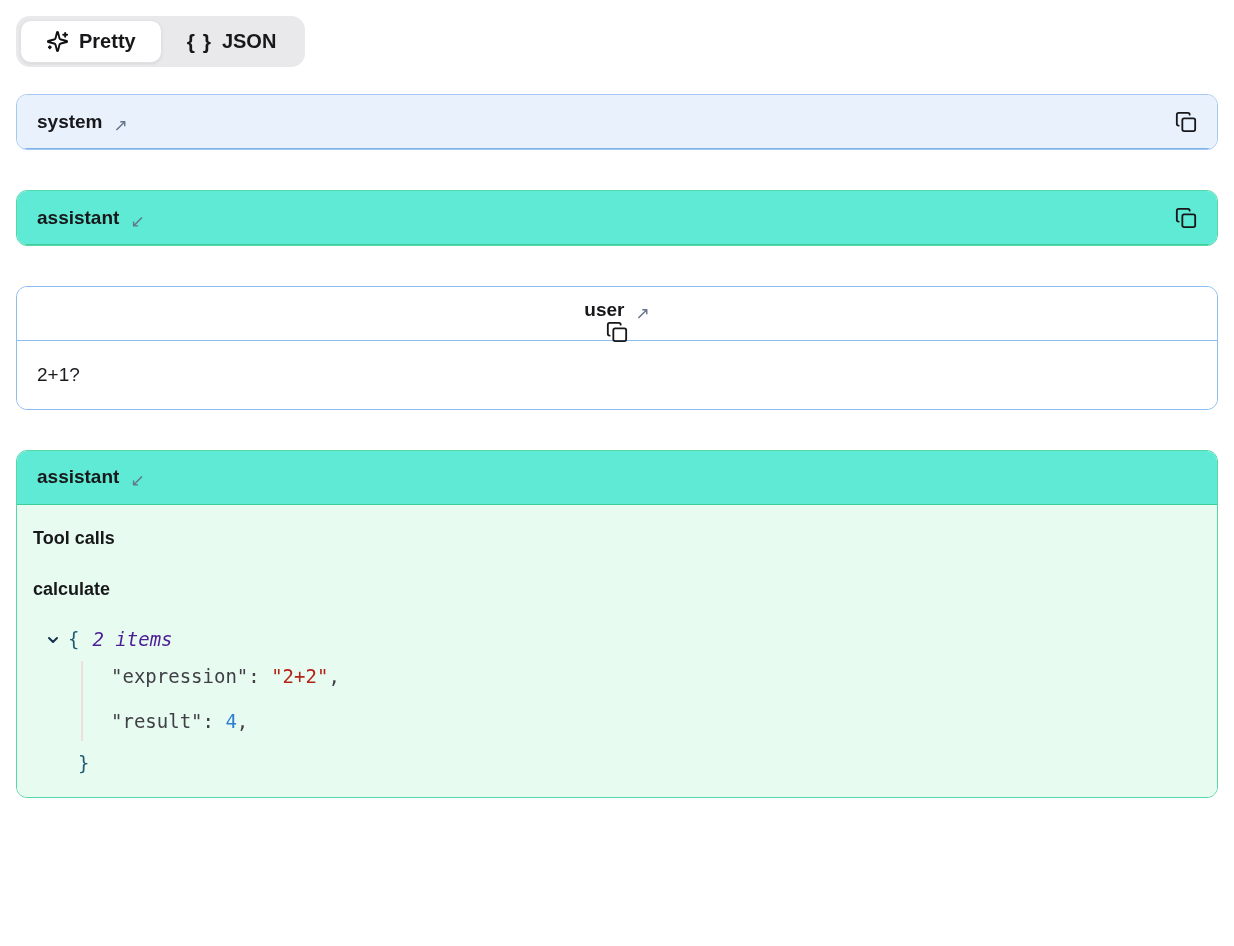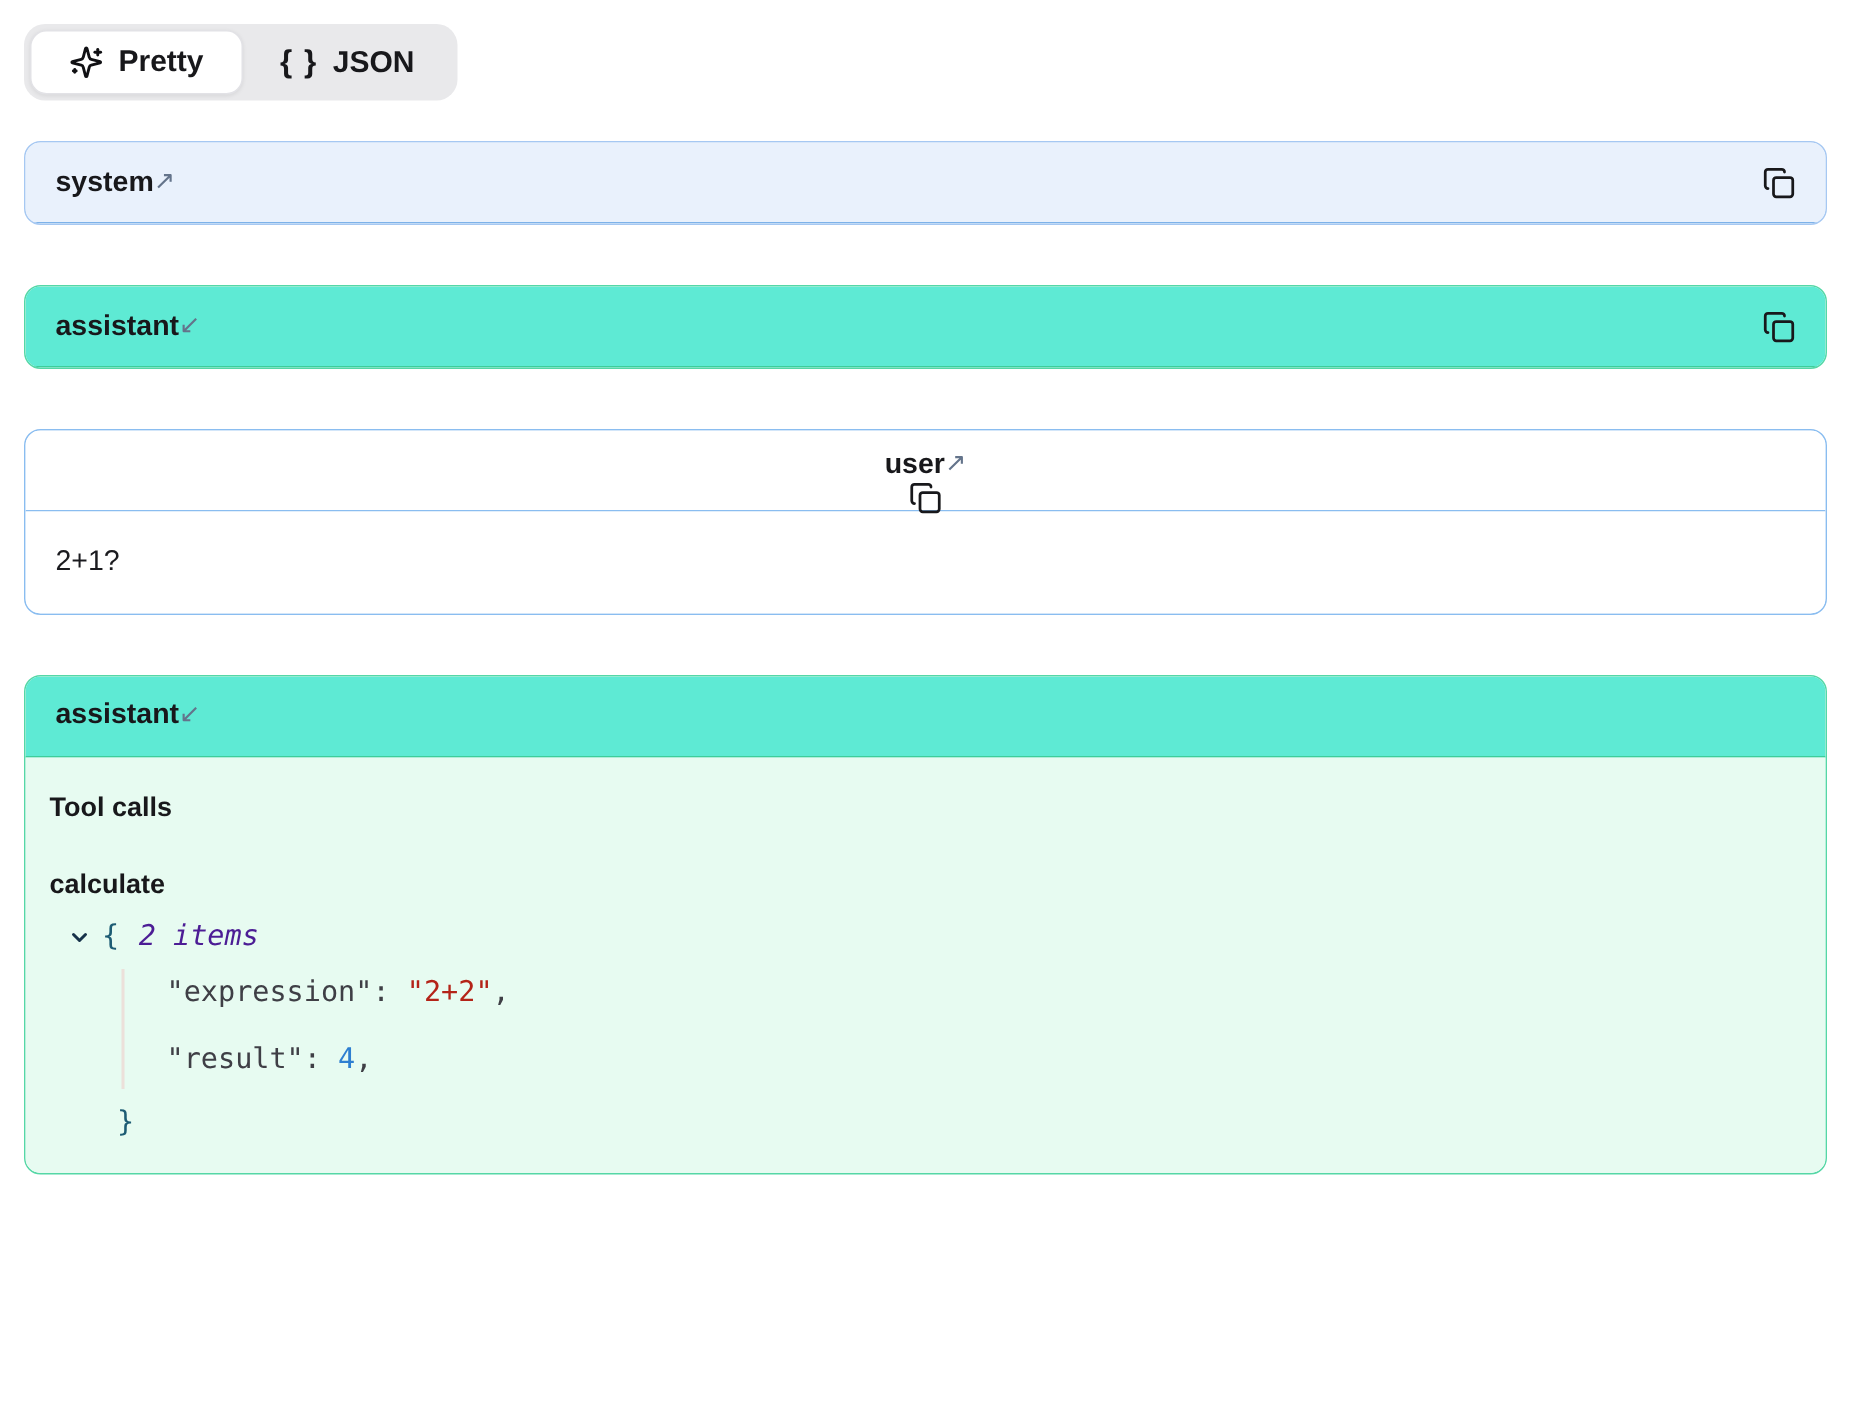--- a/index.html
+++ b/index.html
@@ -16,21 +16,21 @@
   .view-toggle {
     display: inline-flex;
     align-items: center;
     background: #e9e9eb;
     border-radius: 14px;
     padding: 4px;
     margin-bottom: 27px;
   }
   .toggle-seg {
     display: flex;
-    align-items: flex-end;
+    align-items: center;
     gap: 10px;
     padding: 9px 25px;
     font-size: 20px;
     font-weight: 600;
     color: #18181b;
     border-radius: 11px;
     cursor: pointer;
     white-space: nowrap;
   }
   .toggle-seg.active {
@@ -53,21 +53,21 @@
   }
   .card-header {
     display: flex;
     align-items: center;
     justify-content: space-between;
     padding: 12px 20px;
     height: 54px;
     font-size: 19px;
     font-weight: 600;
   }
-  .role-wrap { display: flex; align-items: flex-start; }
+  .role-wrap { display: flex; align-items: flex-end; gap: 11px; }
   .dir-arrow {
     font-size: 17px;
     font-weight: 400;
     color: #64748b;
     line-height: 1;
     transform: translateY(1px);
   }
   .copy-btn {
     background: transparent;
     border: none;
@@ -100,21 +100,21 @@
   .tool-section-label {
     font-size: 18px;
     font-weight: 600;
     color: #18181b;
     margin-bottom: 25px;
   }
   .tool-name {
     font-size: 18px;
     font-weight: 600;
     color: #18181b;
-    margin-bottom: 8px;
+    margin-bottom: 23px;
   }
 
   
   .json-tree {
     font-family: "DejaVu Sans Mono", monospace;
     font-size: 19px;
     color: #3f3f46;
     margin-left: 12px;
   }
   .json-root-row {

